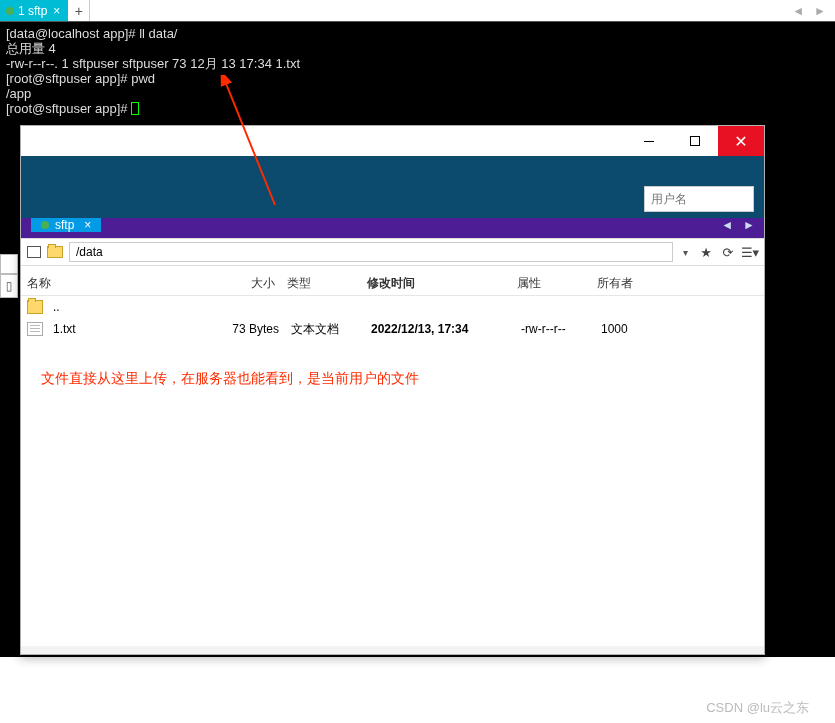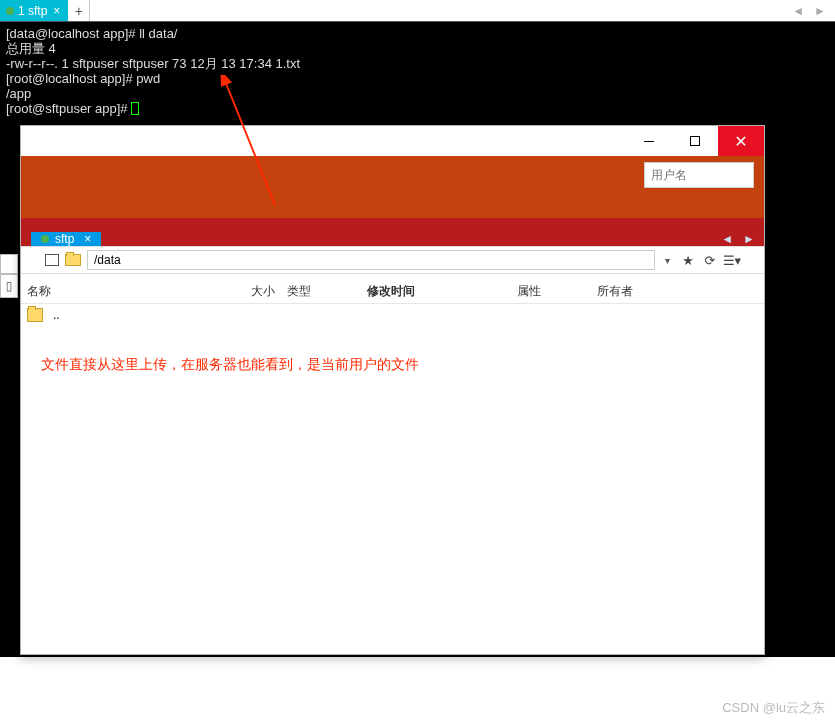--- a/index.html
+++ b/index.html
@@ -21,38 +21,38 @@
   
   .sftp-window { position: absolute; left: 20px; top: 125px; width: 745px; height: 530px; background: #f3f3f3; border: 1px solid #b0b0b0; box-shadow: 0 3px 10px rgba(0,0,0,0.3); }
   .titlebar { height: 30px; background: #fff; display: flex; justify-content: flex-end; align-items: center; }
   .titlebtn { width: 46px; height: 30px; display: flex; align-items: center; justify-content: center; font-size: 13px; }
   .minbtn { color: #000; }
   .maxbtn { color: #000; }
   .closebtn { background: #e81123; color: #fff; font-size: 16px; }
   .maxbtn .sq { width: 10px; height: 10px; border: 1px solid #000; }
   .minbtn .ln { width: 10px; border-top: 1px solid #000; }
 
-  .toolbar-gap { height: 62px; background: #c2410c; display: flex; align-items: flex-start; padding: 6px 10px; gap: 8px; }
+  .toolbar-gap { height: 62px; background: #0c4a6e; display: flex; align-items: flex-end; padding: 6px 10px; gap: 8px; }
   .cred-input { margin-left: auto; display: flex; gap: 4px; }
   .cred-input input { width: 110px; height: 26px; border: 1px solid #ccc; padding: 0 6px; font-size: 12px; background: #fff; }
 
   
-  .sftp-tabbar { background: #b91c1c; height: 28px; display: flex; align-items: flex-end; }
+  .sftp-tabbar { background: #4c1d95; height: 20px; display: flex; align-items: flex-start; }
   .sftp-tab { background: #039be5; color: #fff; font-size: 12px; display: flex; align-items: center; padding: 0 10px; gap: 6px; margin-left: 10px; }
   .sftp-tab .dot { width: 8px; height: 8px; border-radius: 50%; background: #4caf50; }
   .sftp-tab .close { font-size: 12px; padding-left: 4px; }
   .sftp-nav { margin-left: auto; display: flex; align-items: center; padding-right: 6px; gap: 4px; }
   .sftp-nav span { font-size: 12px; color: #cde; padding: 0 3px; }
 
   
   .left-strip { position: absolute; left: 0; top: 274px; width: 18px; height: 24px; background: #fff; border: 1px solid #bbb; display: flex; align-items: center; justify-content: center; font-size: 12px; color: #555; }
   .left-strip2 { position: absolute; left: 0; top: 254px; width: 18px; height: 20px; background: #fff; border: 1px solid #bbb; }
 
   
-  .pathbar { height: 28px; background: #fff; border-top: 1px solid #ddd; border-bottom: 1px solid #ddd; display: flex; align-items: center; padding: 0 24px; gap: 6px; }
+  .pathbar { height: 28px; background: #fff; border-top: 1px solid #ddd; border-bottom: 1px solid #ddd; display: flex; align-items: center; padding: 0 6px; gap: 6px; }
   .pathbar .icon-nav { width: 14px; height: 12px; border: 1px solid #555; }
   .pathbar .folder { width: 16px; height: 12px; background: #ffd86b; border: 1px solid #c9a227; position: relative; }
   .pathbar .folder::before { content: ""; position: absolute; left: 0; top: -3px; width: 6px; height: 3px; background: #ffd86b; border: 1px solid #c9a227; border-bottom: none; }
   .pathbar .path-input { flex: 1; height: 20px; border: 1px solid #ccc; padding: 0 6px; font-size: 12px; }
   .pathbar .dropdown { font-size: 10px; color: #555; padding: 0 4px; }
   .pathbar .picon { width: 16px; height: 16px; display: flex; align-items: center; justify-content: center; font-size: 13px; color: #444; }
 
   
   .file-list { background: #fff; height: calc(100% - 30px - 62px - 28px - 28px); overflow: auto; }
   .headers { display: flex; font-size: 12px; color: #333; border-bottom: 1px solid #e6e6e6; height: 24px; align-items: center; margin-top: 6px; }
@@ -68,42 +68,42 @@
   .icon-folder { background: #ffd86b; border: 1px solid #c9a227; position: relative; }
   .icon-folder::before { content: ""; position: absolute; left: 0; top: -3px; width: 6px; height: 3px; background: #ffd86b; border: 1px solid #c9a227; border-bottom: none; }
   .icon-file { border: 1px solid #aaa; background: #fff; position: relative; }
   .icon-file::after { content: ""; position: absolute; left: 2px; top: 2px; right: 2px; height: 1px; background: #bbb; box-shadow: 0 3px 0 #bbb, 0 6px 0 #bbb; }
 
   .annotation { color: #ff2a00; font-size: 14px; padding: 30px 20px; font-family: "Microsoft YaHei", sans-serif; }
 
   
   .arrow-svg { position: absolute; left: 215px; top: 75px; pointer-events: none; }
 
-  .watermark { position: absolute; right: 10px; bottom: 6px; font-size: 13px; color: #bbb; font-family: Arial, sans-serif; }
+  .watermark { position: absolute; right: 26px; bottom: 6px; font-size: 13px; color: #bbb; font-family: Arial, sans-serif; }
 </style>
 </head>
 <body>
 
 <div class="term-tabbar">
   <div class="term-tab">
     <span class="dot"></span>
     <span>1 sftp</span>
     <span class="close">×</span>
   </div>
   <div class="term-addtab">+</div>
   <div class="term-nav">
     <span>◄</span>
     <span>►</span>
   </div>
 </div>
 
 <div class="terminal"><span>[data@localhost app]# ll data/</span>
 <span>总用量 4</span>
 <span>-rw-r--r--. 1 sftpuser sftpuser 73 12月 13 17:34 1.txt</span>
-<span>[root@localhost app]# pwd</span>
+<span>[root@sftpuser app]# pwd</span>
 <span>/app</span>
 <span>[root@sftpuser app]# </span><span class="cursor"></span></div>
 
 <div class="left-strip2"></div>
 <div class="left-strip">▯</div>
 
 <div class="sftp-window">
   <div class="titlebar">
     <div class="titlebtn minbtn">
         <span class="ln"></span>
@@ -155,20 +155,29 @@
     <div class="row">
       <span class="icon icon-folder"></span>
       <div class="cell col-name" style="width:168px">..</div>
       <div class="cell col-size"></div>
       <div class="cell col-type"></div>
       <div class="cell col-date"></div>
       <div class="cell col-attr"></div>
       <div class="cell col-owner"></div>
     </div>
 
+    <div class="row">
+      <span class="icon icon-file"></span>
+      <div class="cell col-name" style="width:168px">1.txt</div>
+      <div class="cell col-size">73 Bytes</div>
+      <div class="cell col-type">文本文档</div>
+      <div class="cell col-date">2022/12/13, 17:34</div>
+      <div class="cell col-attr">-rw-r--r--</div>
+      <div class="cell col-owner">1000</div>
+    </div>
 
     <div class="annotation">文件直接从这里上传，在服务器也能看到，是当前用户的文件</div>
   </div>
 </div>
 
 <svg class="arrow-svg" width="110" height="140">
   <defs>
     <marker id="ah" markerWidth="10" markerHeight="10" refX="2" refY="3" orient="auto">
       <path d="M0,0 L0,6 L8,3 z" fill="#ff2a00"></path>
     </marker>

